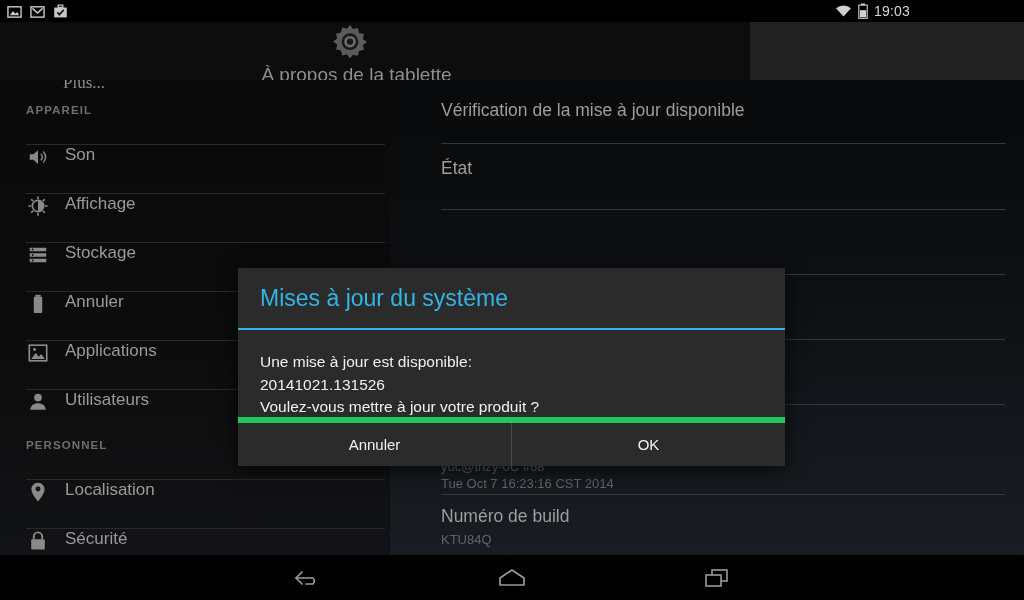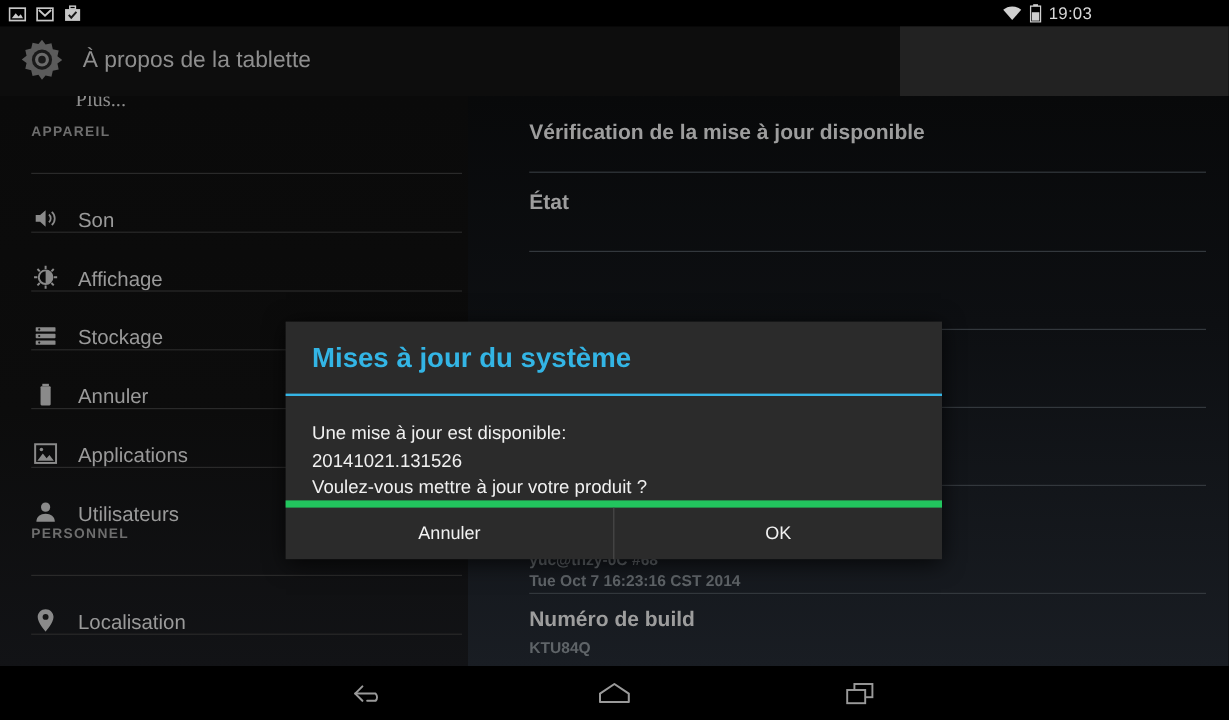--- a/index.html
+++ b/index.html
@@ -28,38 +28,38 @@
   
   #actionbar {
     position:absolute; left:0; top:22px; width:1024px; height:58px;
     background:#0d0d0d;
   }
   #actionbar .ab-right-fill {
     position:absolute; left:750px; top:0; right:0; height:58px; background:#222222;
   }
   #actionbar .ab-inner {
     position:absolute; left:0; top:0; width:686px; height:58px;
-    display:flex; align-items:center; padding-left:14px;
+    display:flex; align-items:center; padding-left:14px;flex-direction:column;
   }
   .gear { width:42px; height:42px; flex:0 0 auto; }
   #ab-title {
     color:#8e8e8e; font-size:19px; margin-left:13px; white-space:nowrap;
   }
 
   
   #content { position:absolute; left:0; top:80px; width:1024px; height:475px; }
 
   
   #sidebar {
     position:absolute; left:0; top:0; width:390px; height:475px;
     background:linear-gradient(to bottom,#0a0a0a 0%,#0c0c0c 55%,#121316 100%);
     overflow:hidden;
   }
   .side-row {
-    position:relative; height:49px; display:flex; align-items:flex-end;
+    position:relative; height:49px; display:flex; align-items:flex-start;
     padding-left:26px;
   }
   .side-row .s-ico {
     width:24px; height:24px; flex:0 0 auto; display:flex;
     align-items:center; justify-content:center;
   }
   .side-row .s-label {
     color:#9a9a9a; font-size:17px; margin-left:15px; white-space:nowrap;
   }
   .side-sep {
@@ -78,39 +78,38 @@
     overflow:hidden;
     font-family:Liberation Serif, serif;
   }
   .side-partial span { color:#8d8d8d; font-size:17px; position:relative; top:-7px; }
 
   
   #panel {
     position:absolute; left:390px; top:0; width:634px; height:475px;
     background:linear-gradient(to bottom,#08090a 0%,#0d0f12 40%,#191d23 100%);
     overflow:hidden;
-    font-weight:bold;
   }
   .p-row { position:relative; padding-left:51px; }
   .p-sep {
     position:absolute; left:51px; right:19px; height:1px; background:#33383d;
   }
   .p-title { color:#9d9d9d; font-size:17.5px; white-space:nowrap; }
   .p-sub { color:#5f6468; font-size:13px; line-height:17px; white-space:nowrap; }
 
   
   #dialog {
     position:absolute; left:238px; top:188px; width:547px; height:198px;
     background:#2b2b2b; box-shadow:0 3px 18px rgba(0,0,0,.75);
   }
   #dlg-title-wrap {
     height:62px; display:flex; align-items:center; padding-left:22px;
     border-bottom:2px solid #35b5e5;
   }
-  #dlg-title { color:#33b5e5; font-size:23px; white-space:nowrap;font-weight:bold; }
+  #dlg-title { color:#33b5e5; font-size:23px; white-space:nowrap; }
   #dlg-body { padding:21px 12px 0 22px; }
   #dlg-body p { color:#f0f0f0; font-size:15.5px; line-height:22.5px; }
   #dlg-buttons {
     position:absolute; left:0; bottom:0; width:547px; height:49px;
     border-top:6px solid #22c55e; display:flex;
   }
   .dlg-btn {
     flex:1; display:flex; align-items:center; justify-content:center;
     color:#f2f2f2; font-size:15px; cursor:pointer; user-select:none;
   }

